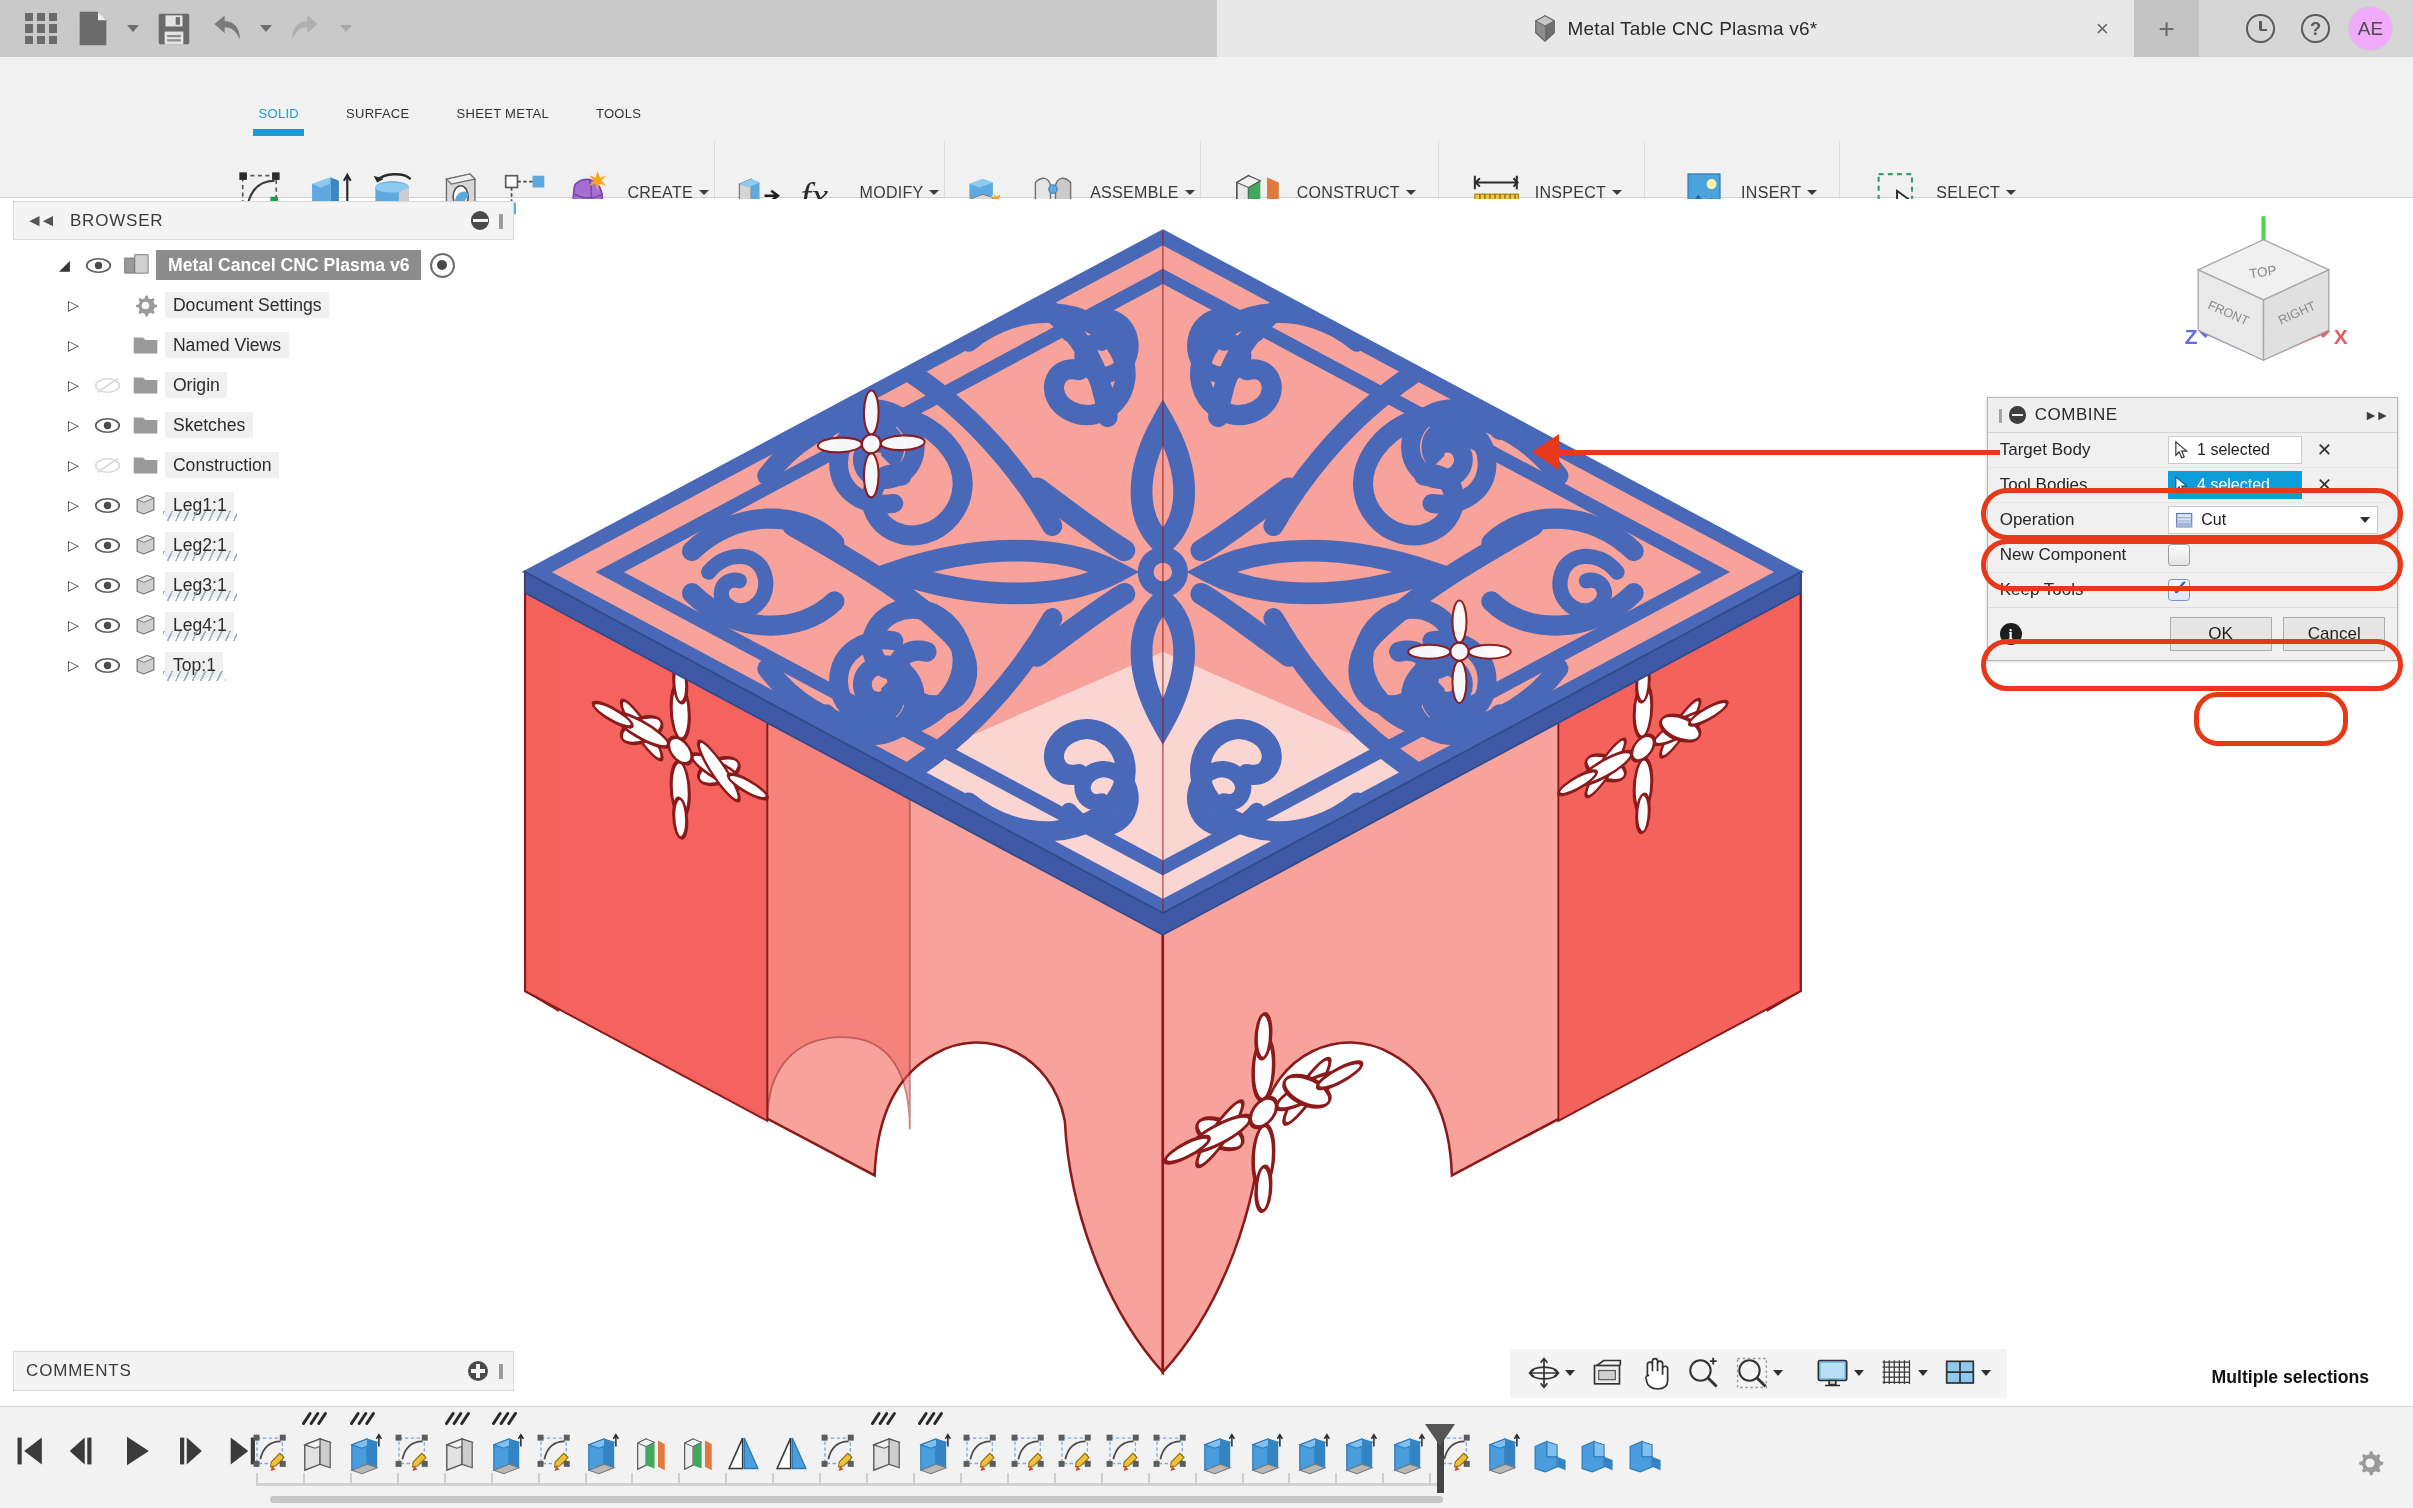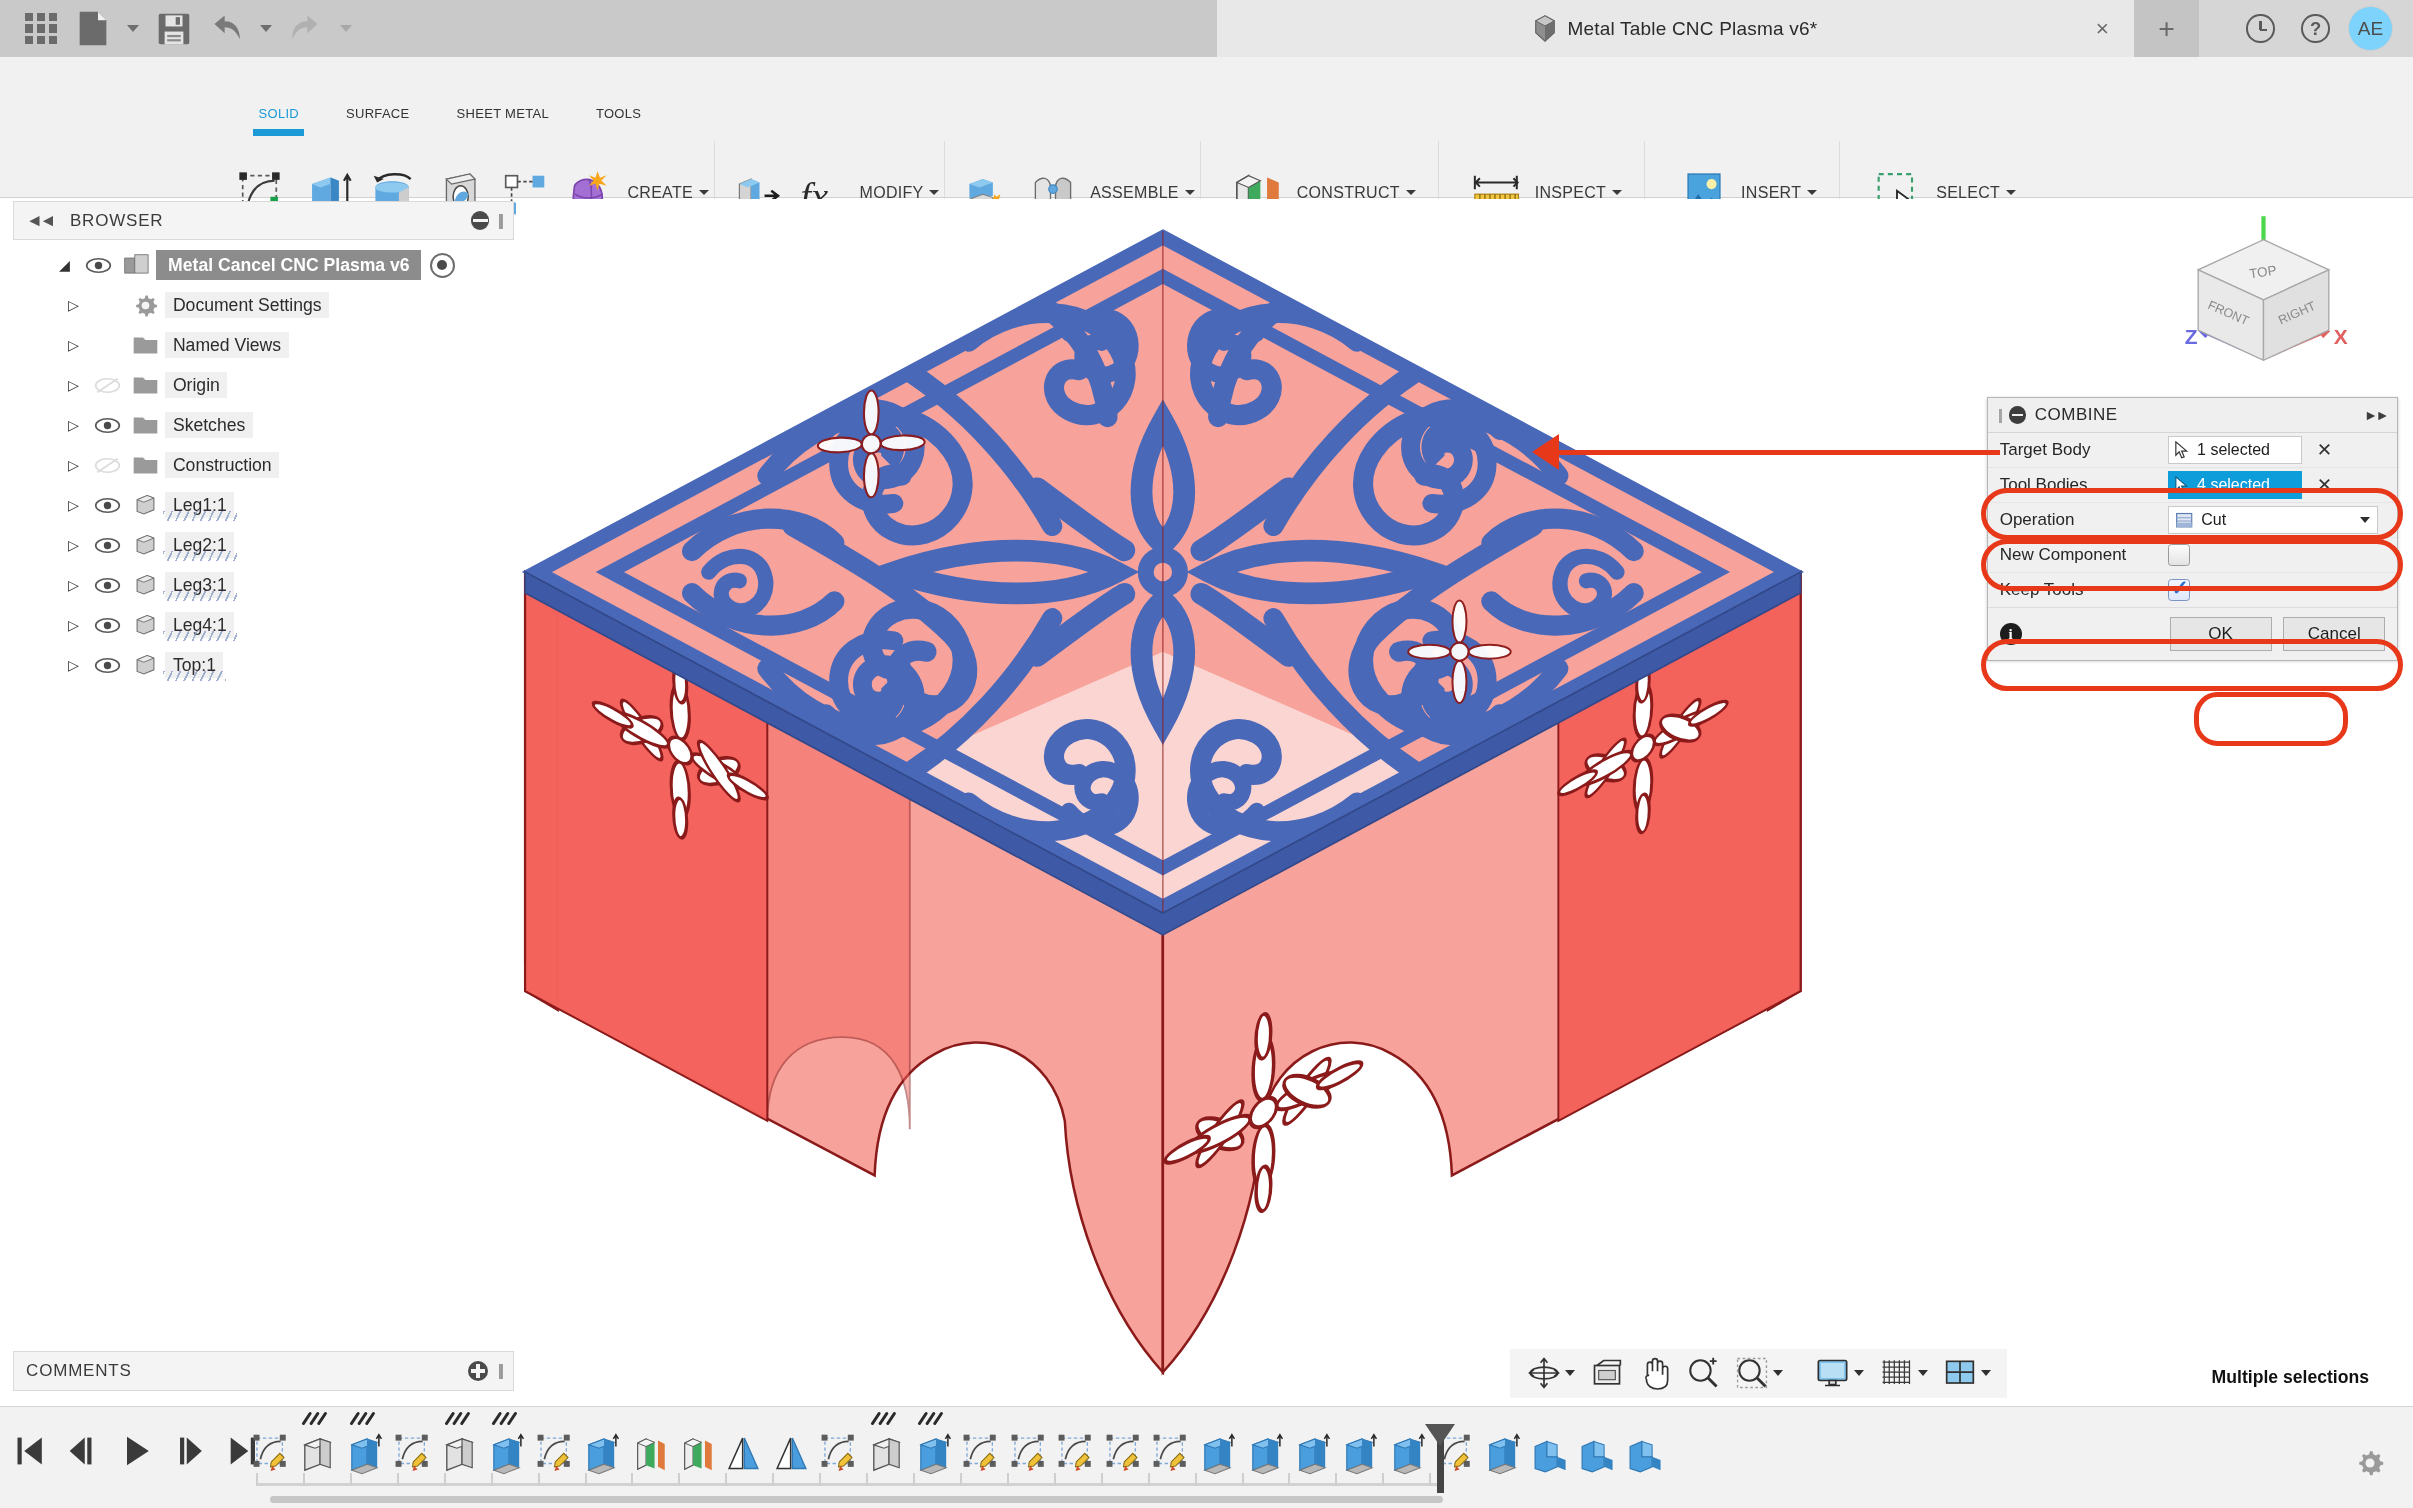--- a/index.html
+++ b/index.html
@@ -37,21 +37,21 @@
              display:flex;align-items:center;justify-content:center; }
   #plustab span { font-size:28.5px; color:#6a6a6a; line-height:.8; font-weight:300;}
   #rightbtns { position:absolute; right:0; top:0; height:57px; display:flex; align-items:center;
                gap:0px; background:#d6d6d6; padding-right:15px; }
   .rb { width:55px; height:57px; display:flex; align-items:center; justify-content:center; }
   .circ-ico { width:28.5px;height:28.5px;border-radius:50%;border:2.5px solid #5a5a5a; position:relative;
               display:flex;align-items:center;justify-content:center; font-size:18.4px;color:#5a5a5a;
               font-weight:bold;}
   .clock-h { position:absolute; width:2.5px;height:8.4px;background:#5a5a5a; top:5px;left:11px; }
   .clock-m { position:absolute; width:7.5px;height:2.5px;background:#5a5a5a; top:12.6px;left:11.7px; }
-  #avatar { width:45px;height:45px;border-radius:50%;background:#7dd3fc;border:0.8px solid #cfcfcf;
+  #avatar { width:45px;height:45px;border-radius:50%;background:#f0abfc;border:0.8px solid #cfcfcf;
             display:flex;align-items:center;justify-content:center;font-size:19px;color:#4d4d4d; }
 
   
   #ribbon { position:absolute; left:0; top:57px; width:2413px; height:141px; background:#f1f1f1;
             border-bottom:0.8px solid #d0d0d0; }
   #designbox { position:absolute; left:18.4px; top:15px; width:186px; height:107px;
                background:#f4f4f4; border:0.8px solid #d6d6d6; border-radius:8.4px;
                display:flex; align-items:center; justify-content:center; gap:8.4px; }
   #designbox .lbl { font-size:18.4px; font-weight:bold; color:#222; letter-spacing:0.3px; }
 

